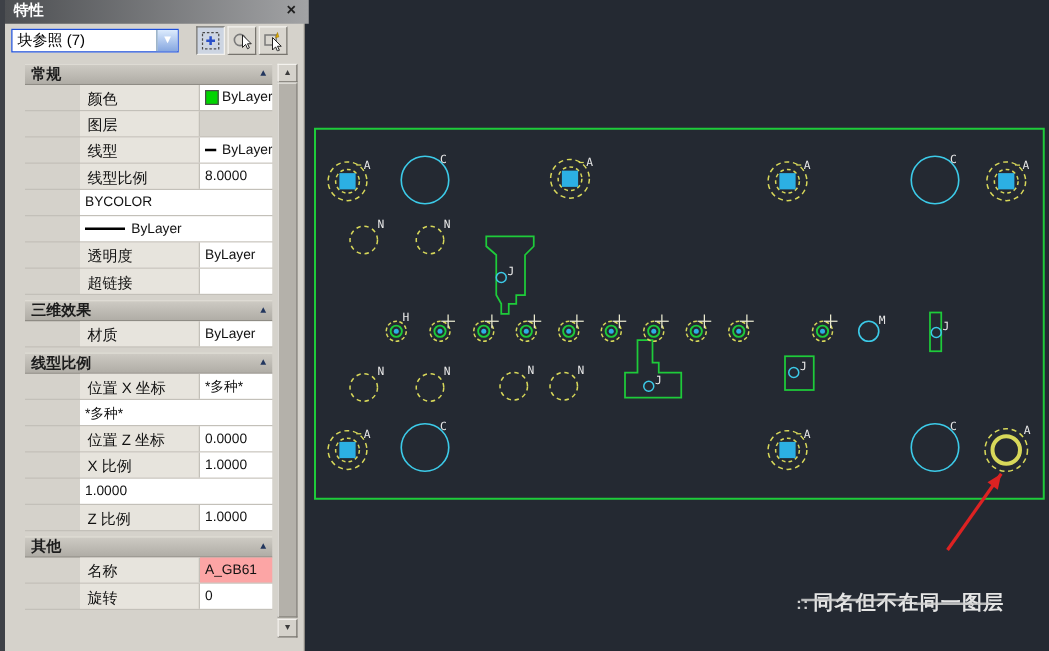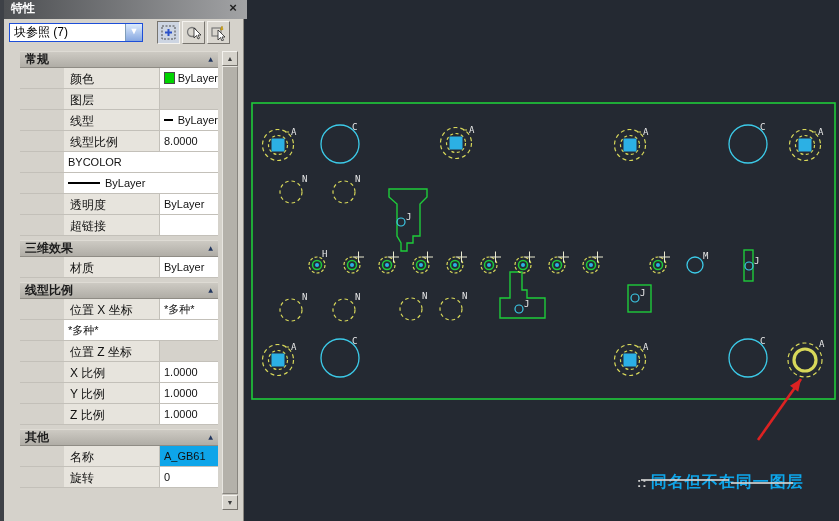--- a/index.html
+++ b/index.html
@@ -2,21 +2,21 @@
 <html><head>
 <meta charset="utf-8">
 <style>
   html,body{margin:0;padding:0;background:#242932;}
   #app{position:relative;width:839px;height:521px;overflow:hidden;background:#242932;
        font-family:"Liberation Sans",sans-serif;}
   #cad-svg{position:absolute;left:0;top:0;}
   .note{position:absolute;left:637px;top:472px;white-space:nowrap;font-weight:bold;
         font-size:16px;letter-spacing:1px;}
   .note .pre{color:#cfcfcf;font-size:13px;margin-right:3px;}
-  .note .txt{color:#0ea5e9;}
+  .note .txt{color:#e5e5e5;}
   .strike{position:absolute;height:2px;background:#d0d0d0;opacity:.85;}
   
   .panel{position:absolute;left:0;top:0;width:244px;height:521px;background:#d5d2cb;
          border-right:1px solid #8a8781;box-sizing:border-box;z-index:10;}
   .panel-edge{position:absolute;left:0;top:0;width:4px;height:100%;background:#3e4147;}
   .titlebar{position:absolute;left:4px;top:0;width:100%;height:19px;
             background:linear-gradient(to right,#4d4f52,#a2a3a5);
             color:#fff;font-size:12px;font-weight:bold;line-height:17px;padding-left:7px;
             box-sizing:border-box;}
   .close-btn{position:absolute;right:7px;top:0;width:14px;height:16px;color:#1f1f1f;
@@ -37,21 +37,21 @@
               box-sizing:border-box;display:flex;justify-content:space-between;align-items:center;
               padding:0 5px;font-size:12px;font-weight:bold;color:#1c1c1c;margin-top:0;font-family:Liberation Mono, monospace;}
   .sec-header.gap{margin-top:4px;}
   .sec-arrow{font-size:8px;color:#22365e;}
   .prow{display:flex;height:21px;box-sizing:border-box;border-bottom:1px solid #c3c0b9;padding-left:44px;}
   .plab{width:96px;background:#e7e4dd;border-right:1px solid #c3c0b9;box-sizing:border-box;
         font-size:12px;color:#111;padding:3px 0 0 6px;white-space:nowrap;overflow:hidden;}
   .pval{flex:1;background:#fff;font-family:Liberation Sans, sans-serif;
         font-size:11px;color:#111;padding:0 0 0 4px;display:flex;align-items:center;
         white-space:nowrap;overflow:hidden;}
-  .pval.ro{background:#0ea5e9;}
+  .pval.ro{background:#fca5a5;}
   .swatch{display:inline-block;width:10px;height:10px;border:1px solid #4a4a4a;margin-right:3px;}
   .linesample{display:inline-block;width:32px;height:0;border-top:2px solid #000;margin-right:5px;}
   .sbar{position:absolute;left:222px;top:51px;width:16px;height:459px;background:#c9c6bf;}
   .sbtn{position:absolute;left:0;width:16px;height:15px;background:#d5d2cb;
         border:1px solid;border-color:#f4f2ee #77746e #77746e #f4f2ee;box-sizing:border-box;
         font-size:7px;color:#3c3c3c;text-align:center;line-height:13px;}
   .sthumb{position:absolute;left:0;top:15px;width:16px;height:428px;background:#b4b1aa;
           border:1px solid;border-color:#e8e6e1 #88857f #88857f #e8e6e1;box-sizing:border-box;}
 </style>
 </head>
@@ -367,29 +367,31 @@
             <span>*多种*</span>
           </div>
         </div>
         <div class="prow">
           <div class="pval">
             <span>*多种*</span>
           </div>
         </div>
         <div class="prow">
           <div class="plab">位置 Z 坐标</div>
+          <div class="pval">
+            <span>0.0000</span>
+          </div>
         </div>
         <div class="prow">
           <div class="plab">X 比例</div>
           <div class="pval">
             <span>1.0000</span>
           </div>
         </div>
         <div class="prow">
-          <div class="plab">Y 比例</div>
           <div class="pval">
             <span>1.0000</span>
           </div>
         </div>
         <div class="prow">
           <div class="plab">Z 比例</div>
           <div class="pval">
             <span>1.0000</span>
           </div>
         </div>

